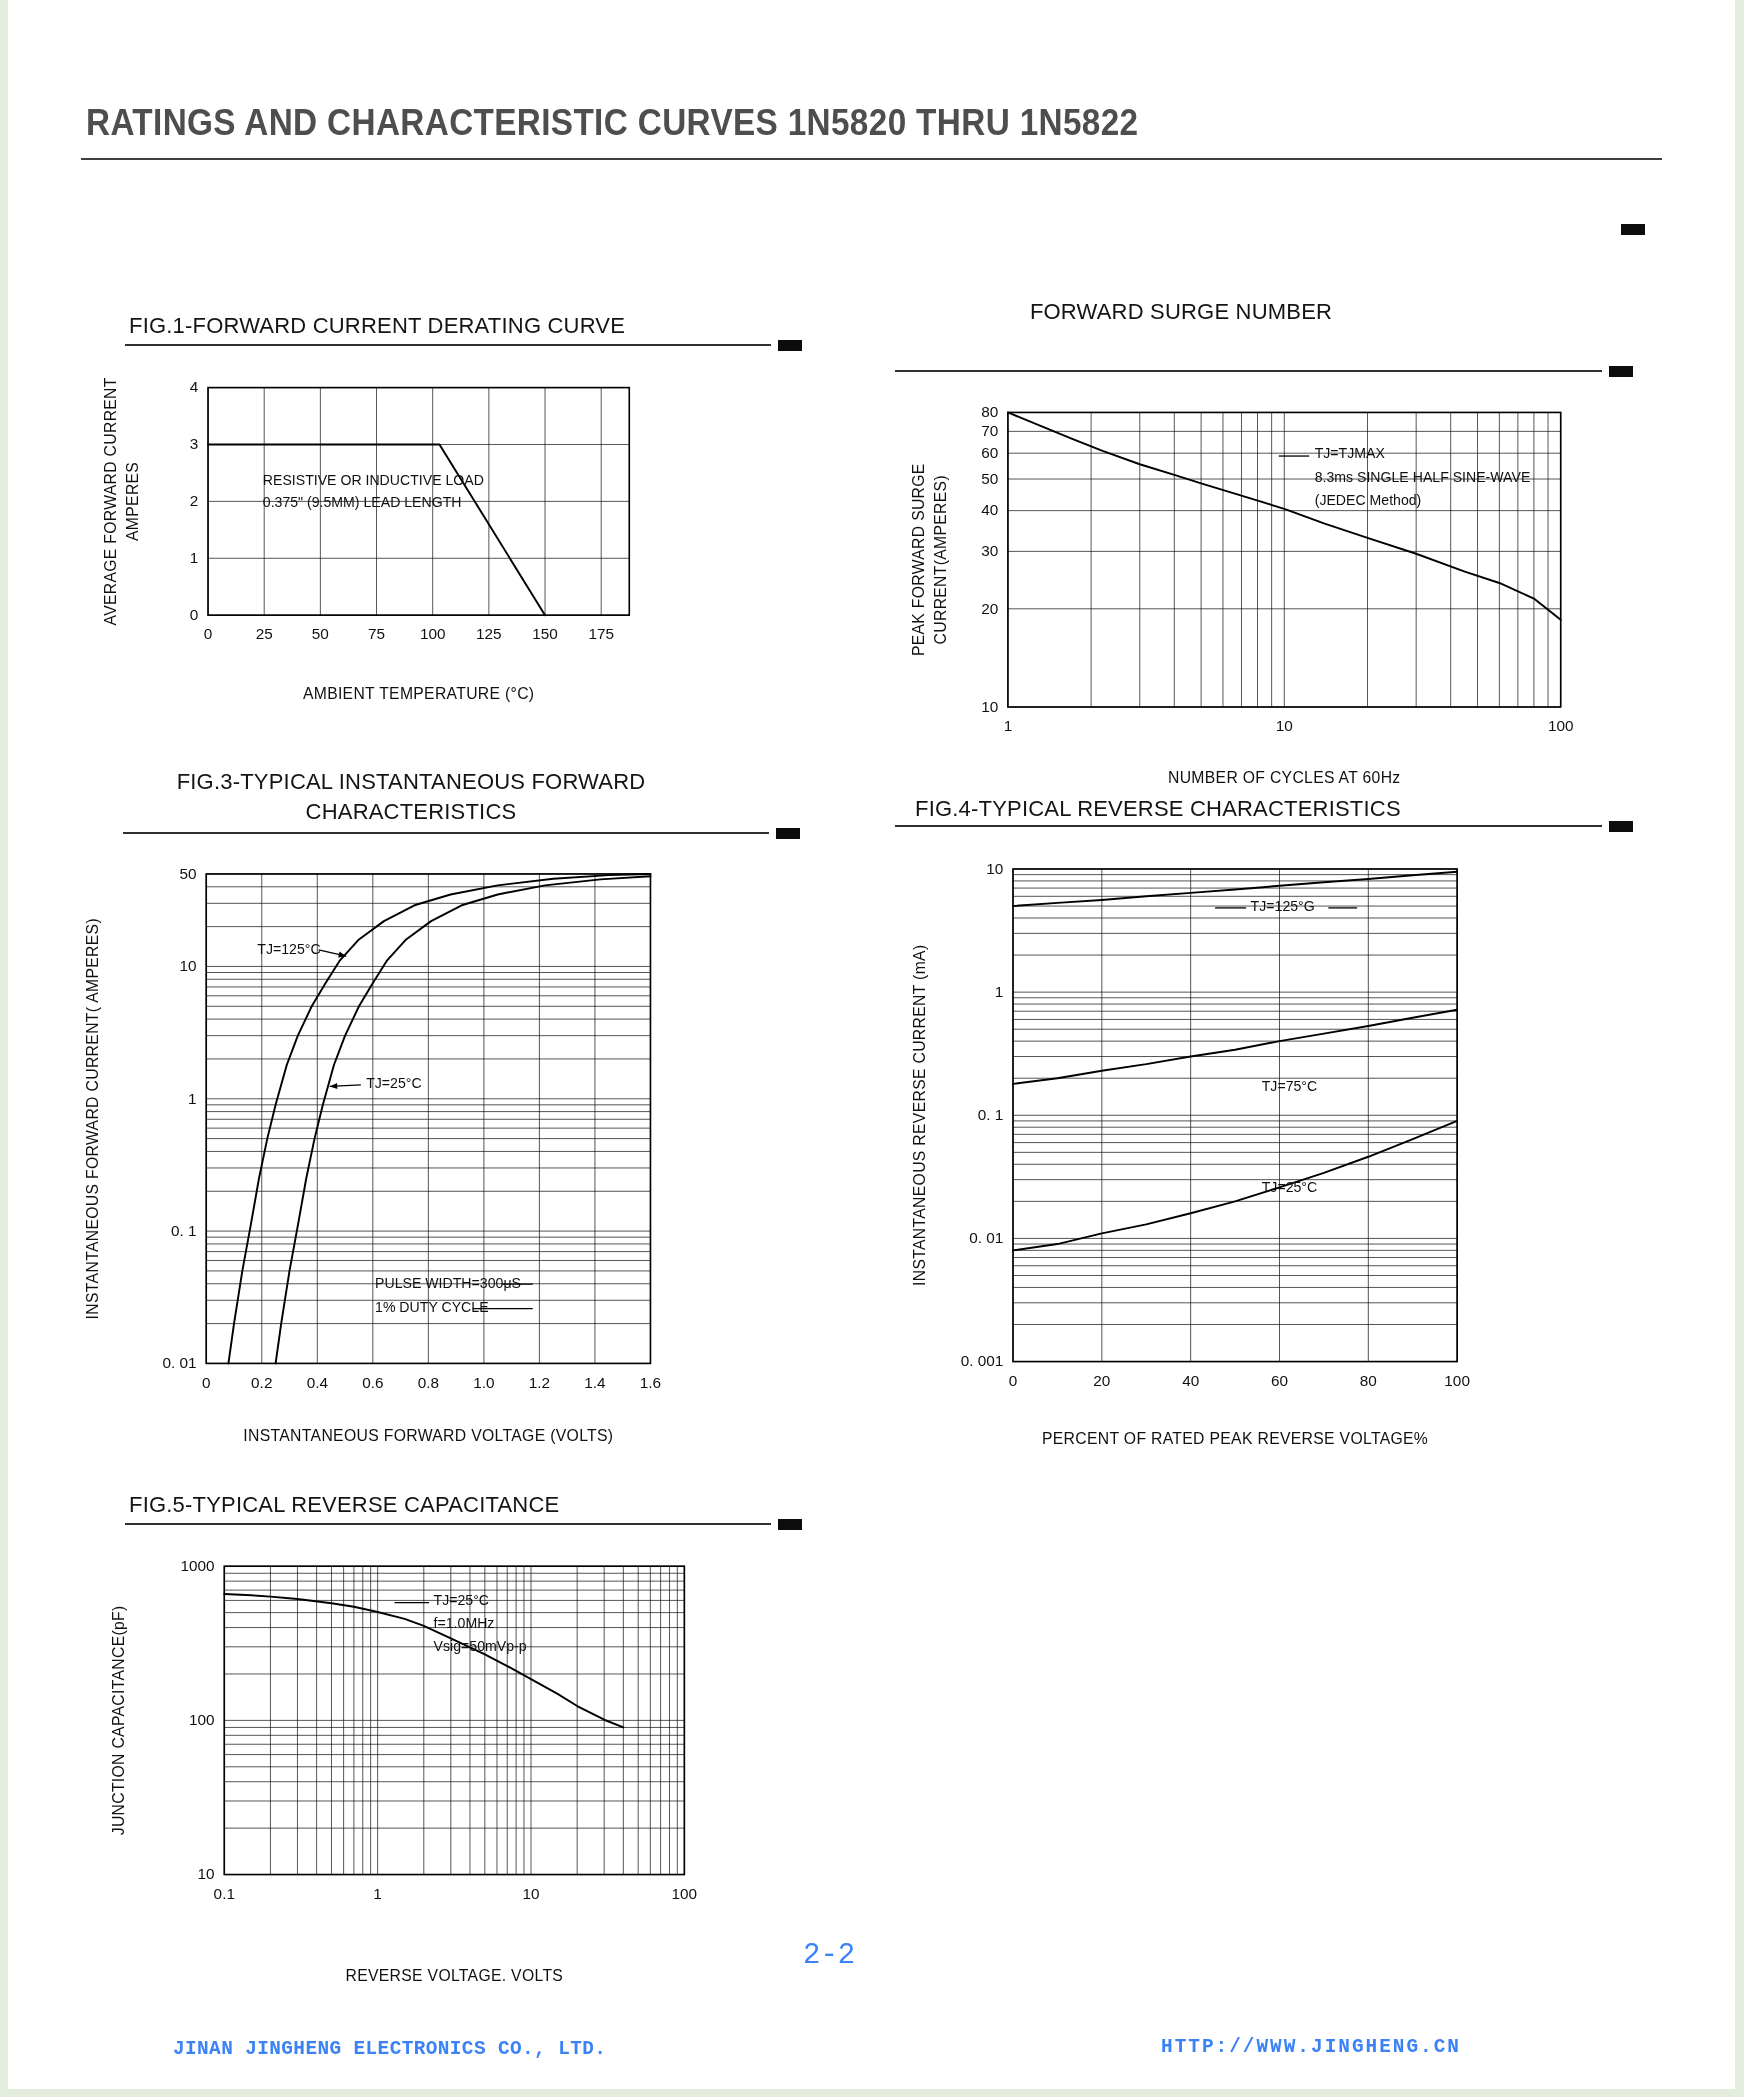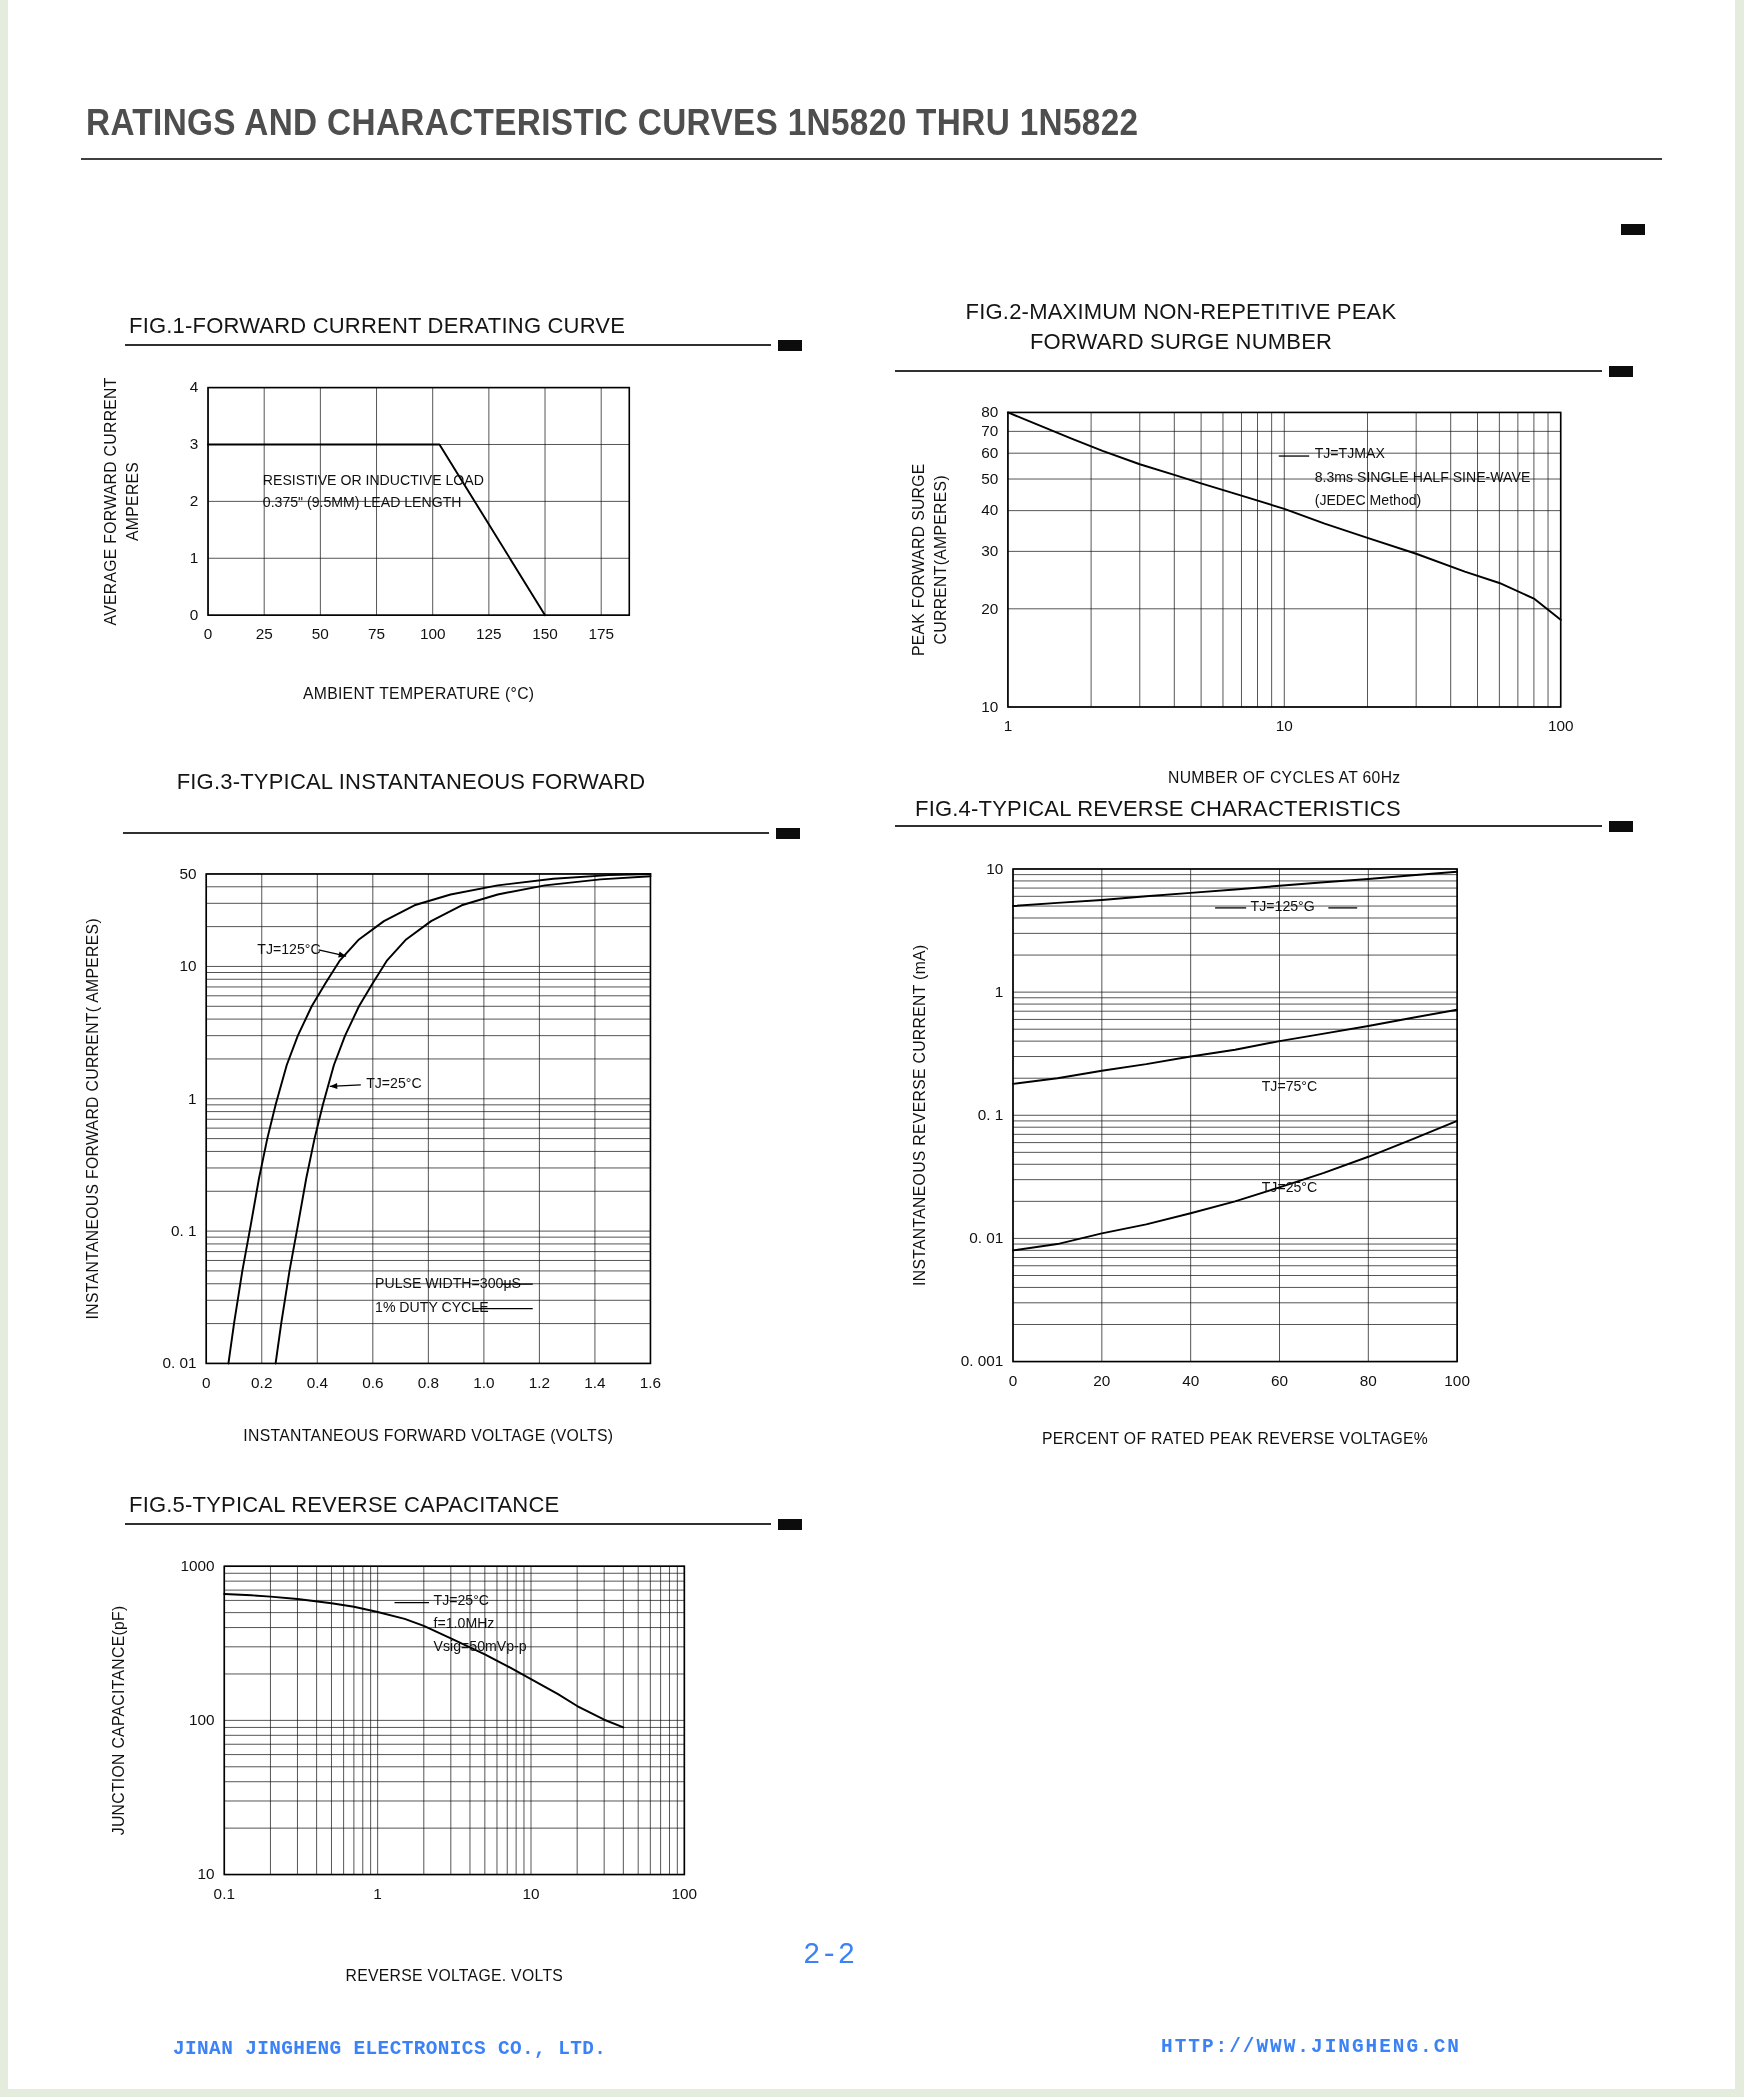--- a/index.html
+++ b/index.html
@@ -72,21 +72,20 @@
       <text x="26" y="169" text-anchor="middle" class="axis" transform="rotate(-90 26 169)">AVERAGE FORWARD CURRENT</text>
       <text x="53" y="169" text-anchor="middle" class="axis" transform="rotate(-90 53 169)">AMPERES</text>
       <polyline points="140.0,98.5 426.8,98.5 557.6,310.0" fill="none" stroke="#000" stroke-width="2.4" stroke-linejoin="round" stroke-linecap="round"></polyline>
       <text x="207.86" y="149.26" class="ann" text-anchor="start">RESISTIVE OR INDUCTIVE LOAD</text>
       <text x="207.86" y="176.05" class="ann" text-anchor="start">0.375" (9.5MM) LEAD LENGTH</text>
     </svg>
 </div>
 
 <div>
   <div class="titlegroup" style="left:858px;top:297px;width:646px;">
-    <div class="figtitle">FIG.2-MAXIMUM NON-REPETITIVE PEAK</div>
     <div class="figtitle">FORWARD SURGE NUMBER</div>
   </div>
   <div class="figrule" style="left:895px;top:370px;width:707px;"></div>
   <svg style="left:903px;top:388px;" width="694" height="408" viewBox="0 0 860 505">
       <line x1="130" x2="130" y1="30" y2="395" stroke="#151515" stroke-width="0.9"></line>
       <line x1="472.5" x2="472.5" y1="30" y2="395" stroke="#151515" stroke-width="0.9"></line>
       <line x1="815" x2="815" y1="30" y2="395" stroke="#151515" stroke-width="0.9"></line>
       <line x1="233.10277351491357" x2="233.10277351491357" y1="30" y2="395" stroke="#151515" stroke-width="0.9"></line>
       <line x1="293.41402974148434" x2="293.41402974148434" y1="30" y2="395" stroke="#151515" stroke-width="0.9"></line>
       <line x1="336.20554702982713" x2="336.20554702982713" y1="30" y2="395" stroke="#151515" stroke-width="0.9"></line>
@@ -130,20 +129,21 @@
       <text x="510.175" y="86.575" class="ann" text-anchor="start">TJ=TJMAX</text>
       <text x="510.175" y="115.77499999999999" class="ann" text-anchor="start">8.3ms SINGLE HALF SINE-WAVE</text>
       <text x="510.175" y="144.975" class="ann" text-anchor="start">(JEDEC Method)</text>
       <line x1="465.65" y1="84.02" x2="503.32500000000005" y2="84.02" stroke="#000" stroke-width="1.6"></line>
     </svg>
 </div>
 
 <div>
   <div class="titlegroup" style="left:96px;top:767px;width:630px;">
     <div class="figtitle">FIG.3-TYPICAL INSTANTANEOUS FORWARD</div>
+    <div class="figtitle">CHARACTERISTICS</div>
   </div>
   <div class="figrule" style="left:123px;top:832px;width:646px;"></div>
   <svg style="left:77px;top:848px;" width="630" height="606" viewBox="0 0 780 750">
       <line x1="160" x2="160" y1="32" y2="638" stroke="#151515" stroke-width="0.9"></line>
       <line x1="228.75" x2="228.75" y1="32" y2="638" stroke="#151515" stroke-width="0.9"></line>
       <line x1="297.5" x2="297.5" y1="32" y2="638" stroke="#151515" stroke-width="0.9"></line>
       <line x1="366.25" x2="366.25" y1="32" y2="638" stroke="#151515" stroke-width="0.9"></line>
       <line x1="435" x2="435" y1="32" y2="638" stroke="#151515" stroke-width="0.9"></line>
       <line x1="503.75" x2="503.75" y1="32" y2="638" stroke="#151515" stroke-width="0.9"></line>
       <line x1="572.5" x2="572.5" y1="32" y2="638" stroke="#151515" stroke-width="0.9"></line>

